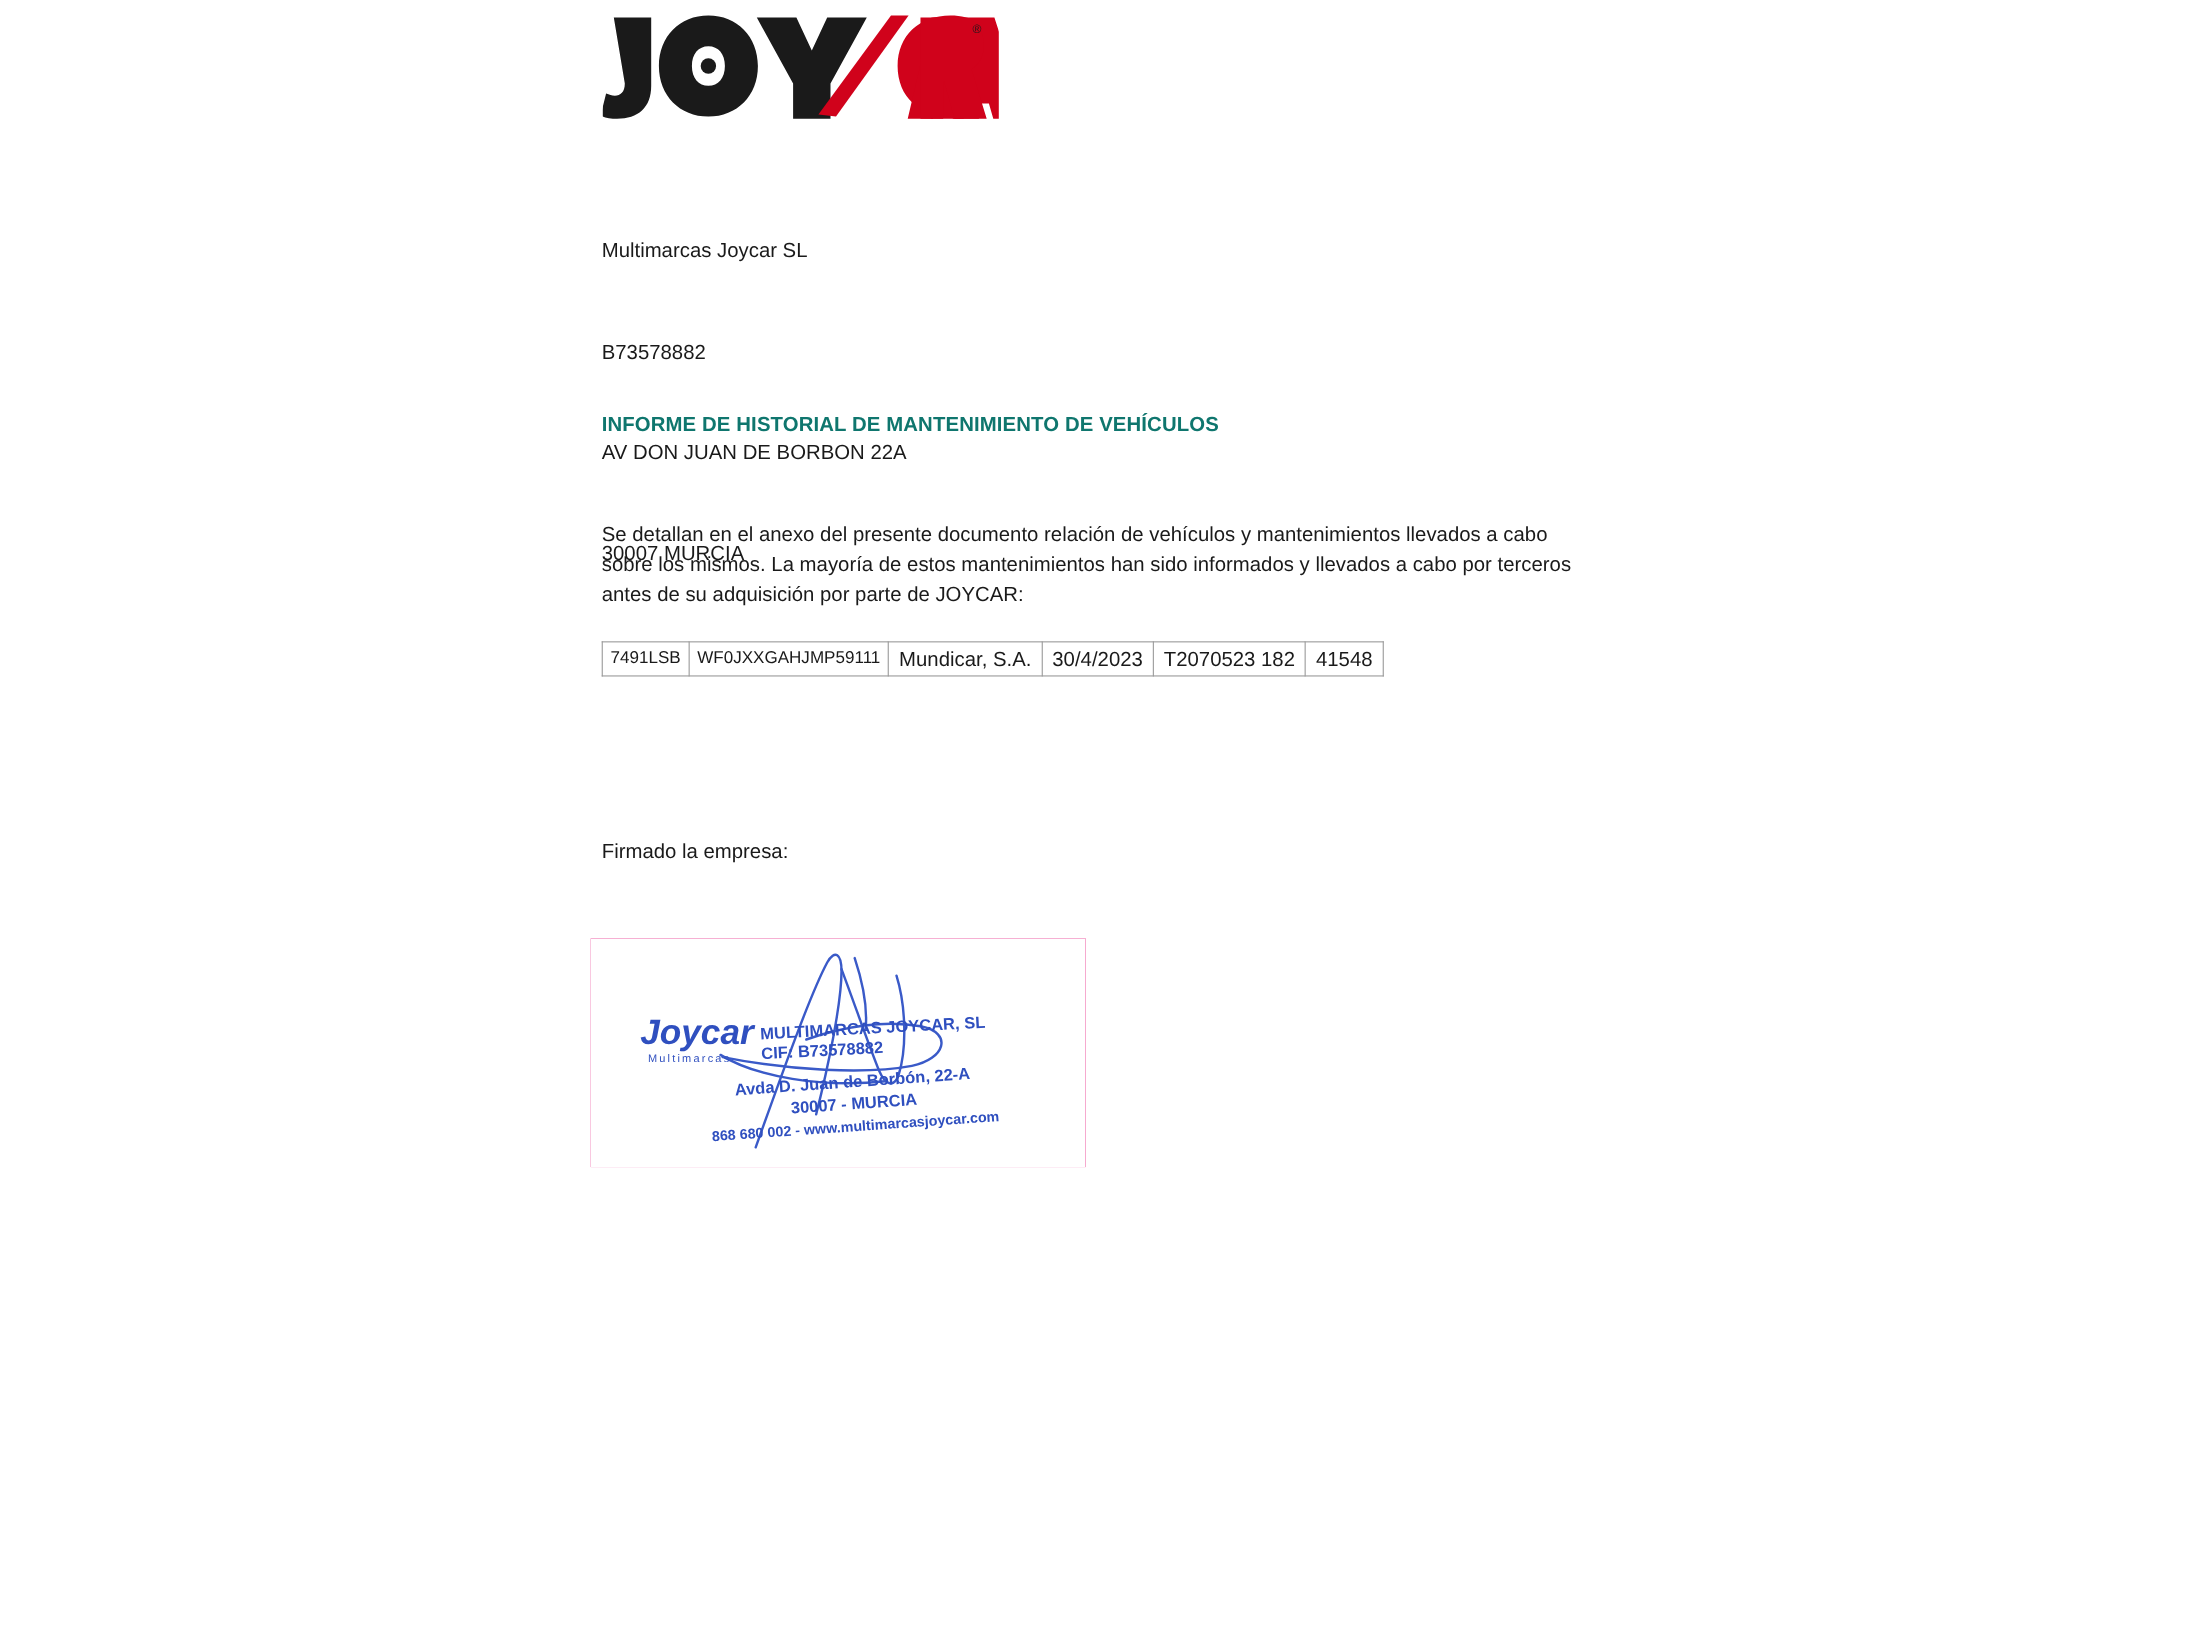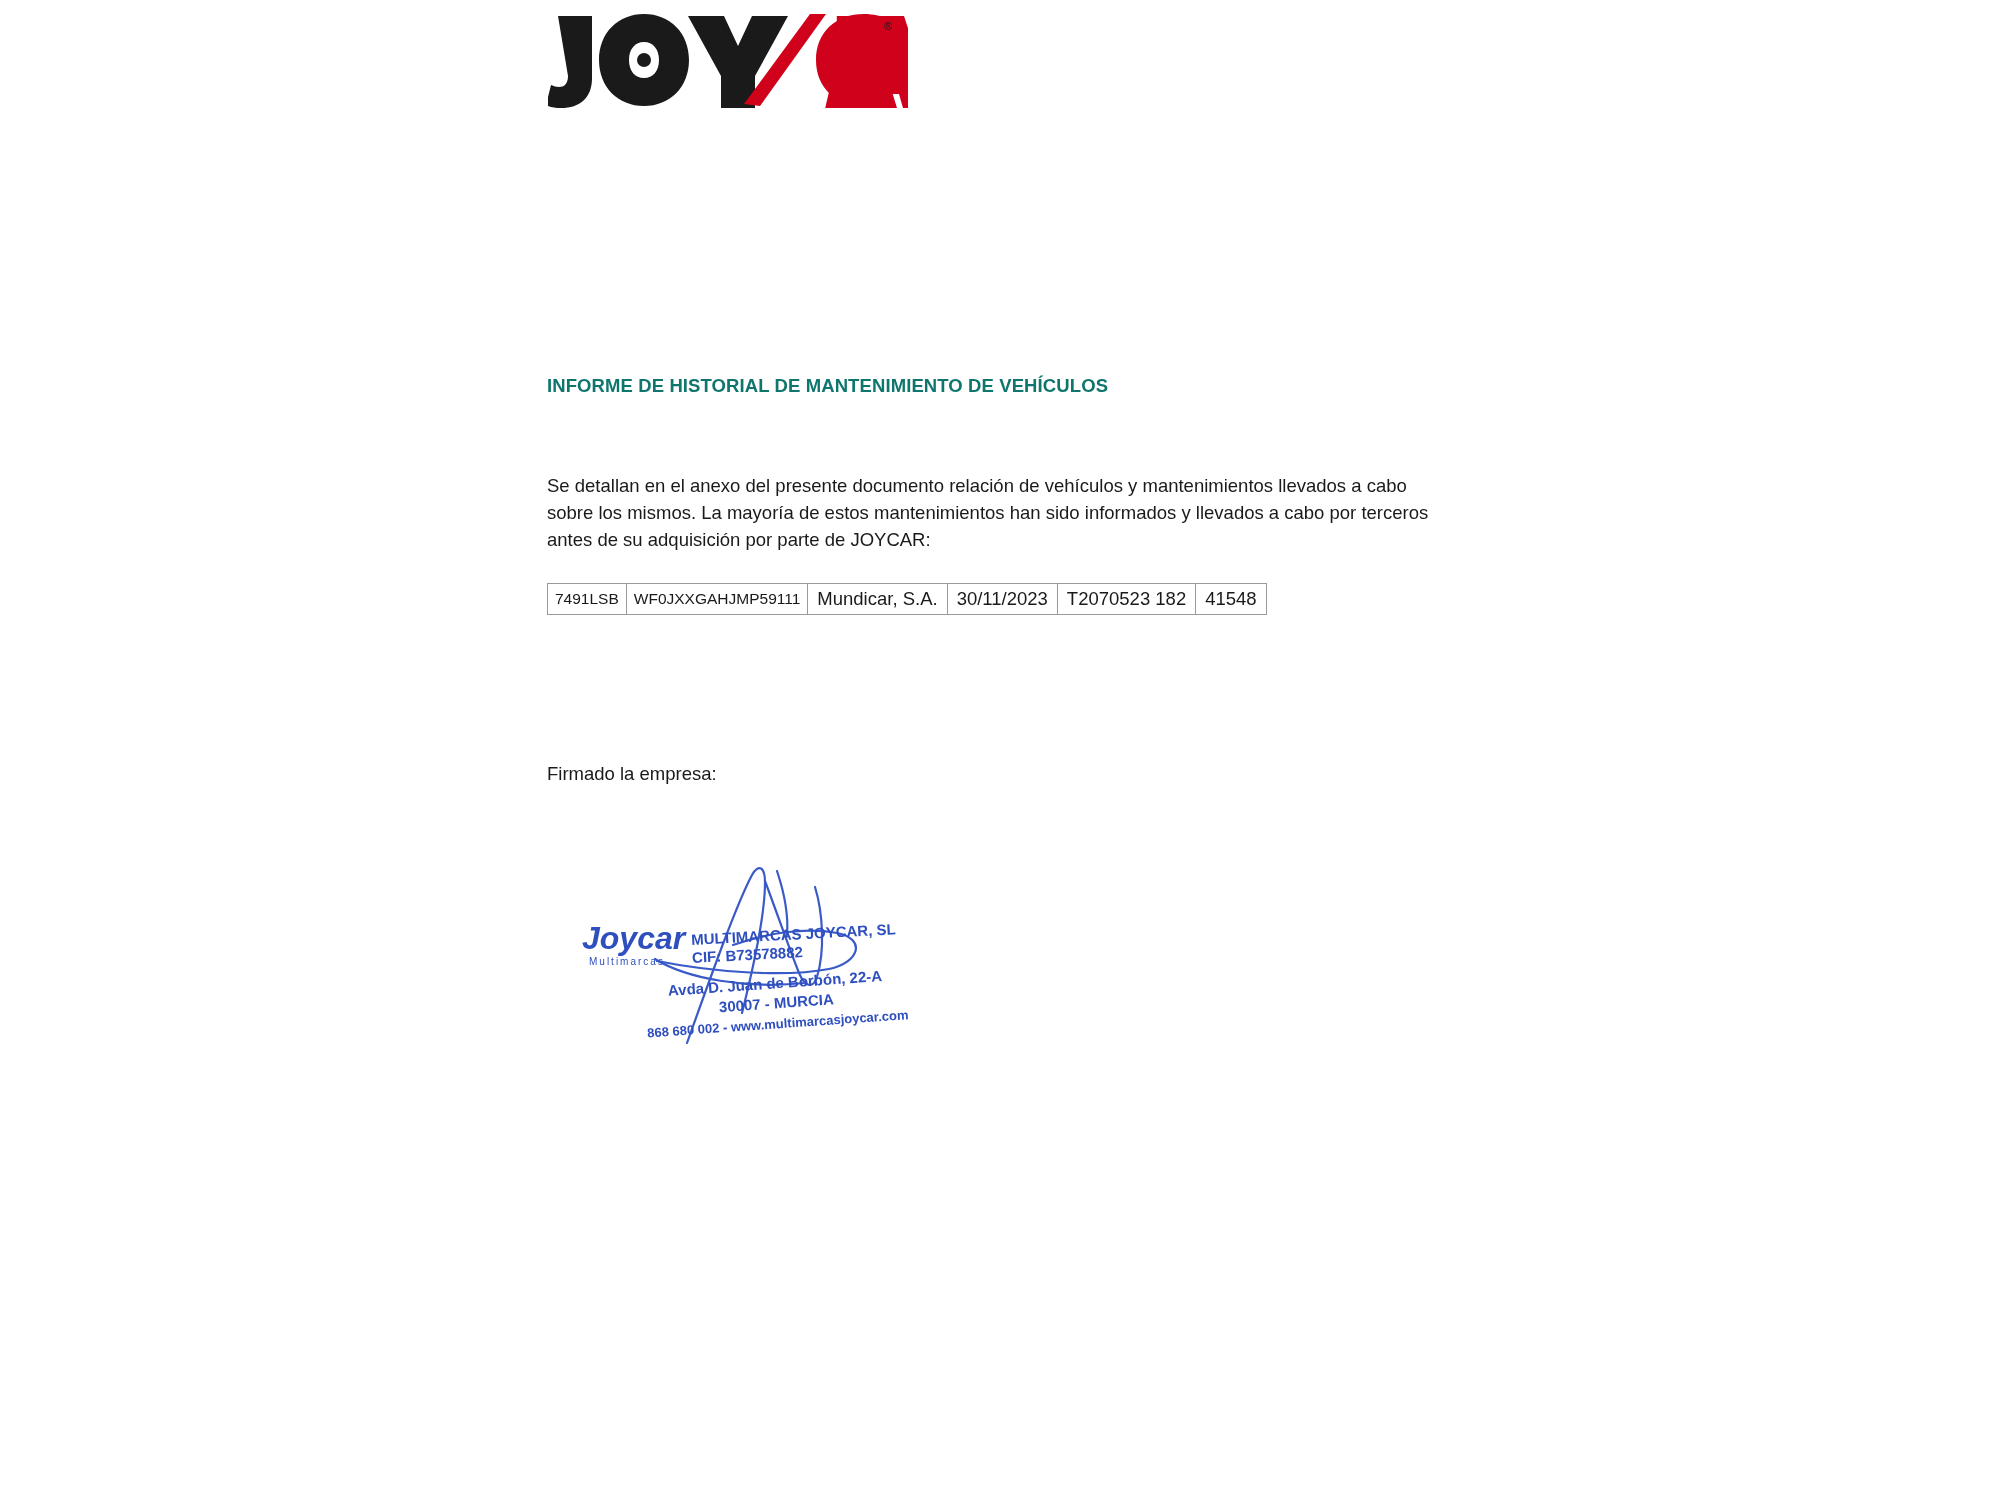--- a/index.html
+++ b/index.html
@@ -145,32 +145,38 @@
       </g>
 
       <g fill="#d0021b">
         <path d="M258 100 L288 8 h28 l30 92 h-31 l-4 -14 h-19 l-4 14 z" transform="translate(40,0)"></path>
         <path d="M340 8 h40 c17 0 27 10 27 25 c0 10 -5 18 -13 22 l16 45 h-34 l-11 -34 h-1 v34 h-24 z" transform="translate(-38,0) scale(0.86,1) translate(40,0)"></path>
       </g>
       <text x="336" y="22" font-family="'Liberation Sans', sans-serif" font-size="11" fill="#1a1a1a">®</text>
     </svg>
   </div>
 
+  <div class="company-block">
+    <span class="company-line">Multimarcas Joycar SL</span>
+    <span class="company-line">B73578882</span>
+    <span class="company-line">AV DON JUAN DE BORBON 22A</span>
+    <span class="company-line">30007 MURCIA</span>
+  </div>
 
   <div class="doc-title">INFORME DE HISTORIAL DE MANTENIMIENTO DE VEHÍCULOS</div>
 
   <div class="intro">Se detallan en el anexo del presente documento relación de vehículos y mantenimientos llevados a cabo sobre los mismos. La mayoría de estos mantenimientos han sido informados y llevados a cabo por terceros antes de su adquisición por parte de JOYCAR:</div>
 
   <table class="data-table">
     <tbody>
       <tr>
         <td>7491LSB</td>
         <td>WF0JXXGAHJMP59111</td>
         <td class="wide">Mundicar, S.A.</td>
-        <td class="wide">30/11/2023</td>
+        <td class="wide">30/4/2023</td>
         <td class="wide">T2070523 182</td>
         <td class="wide">41548</td>
       </tr>
     </tbody>
   </table>
 
   <div class="sign-label">Firmado la empresa:</div>
 
   <div class="stamp-box">
     <svg class="stamp-svg" width="450" height="208" viewBox="0 0 450 208" xmlns="http://www.w3.org/2000/svg">

